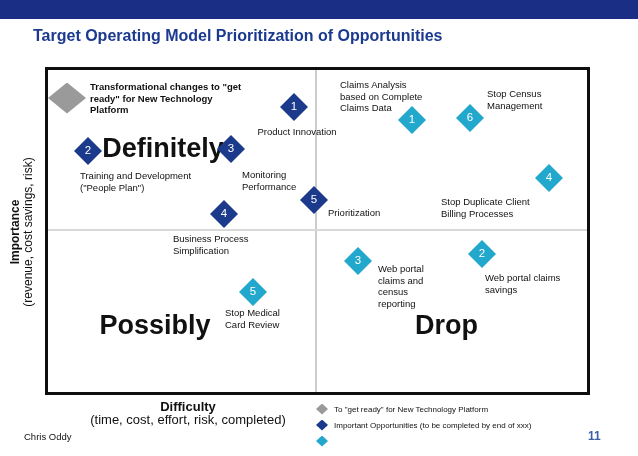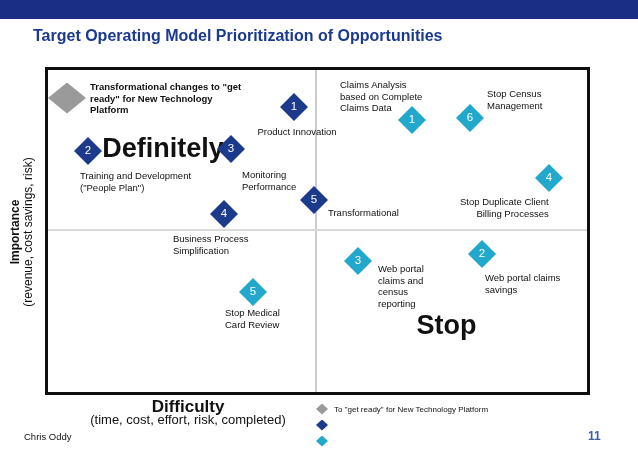--- a/index.html
+++ b/index.html
@@ -19,21 +19,21 @@
   .q-drop{left:394px;top:314px;width:105px;}
   .diamond{
     position:absolute;display:flex;align-items:center;justify-content:center;
     clip-path:polygon(50% 0,100% 50%,50% 100%,0 50%);
     color:#fff;font-size:11.5px;line-height:1;
   }
   .marker-label{position:absolute;font-size:9.5px;line-height:11.5px;white-space:pre-line;}
   .marker-label.bold{font-weight:bold;}
   .marker-label.center{text-align:center;}
   .x-axis{position:absolute;left:38px;top:400px;width:300px;text-align:center;}
-  .x-axis .ax-main{font-size:17px;font-weight:bold;line-height:13px;}
+  .x-axis .ax-main{font-size:13px;font-weight:bold;line-height:13px;}
   .x-axis .ax-sub{font-size:13px;line-height:13px;}
   .y-axis{
     position:absolute;left:-122px;top:218px;width:290px;height:28px;text-align:center;
     transform:rotate(-90deg);
   }
   .y-axis .ax-main{font-size:12px;font-weight:bold;line-height:13px;}
   .y-axis .ax-sub{font-size:12px;line-height:13px;}
   .legend{position:absolute;left:316px;top:401px;width:300px;}
   .legend-row{position:relative;display:flex;align-items:center;height:16px;}
   .legend-row .diamond{position:relative;flex:0 0 auto;width:12px;height:11px;margin-right:6px;}
@@ -49,21 +49,22 @@
   <div class="topbar" style="background: rgb(27, 46, 133);"></div>
 
   <div class="slide-title" style="color: rgb(27, 58, 143);">Target Operating Model Prioritization of Opportunities</div>
 
   <div class="matrix">
     <div class="v-divider"></div>
     <div class="h-divider"></div>
   </div>
 
   <div class="quad-label q-definitely">Definitely</div>
-  <div class="quad-label q-drop">Stop</div>
+  <div class="quad-label q-possibly">Possibly</div>
+  <div class="quad-label q-drop">Drop</div>
 
   <div id="marker-layer">
       <div class="diamond" style="left: 48px; top: 82.5px; width: 38px; height: 31px; background: rgb(154, 154, 154);"></div>
       <div class="marker-label bold" style="left: 90px; top: 81px;">Transformational changes to "get
 ready" for New Technology
 Platform</div>
       <div class="diamond" style="left: 280px; top: 93px; width: 28px; height: 28px; background: rgb(27, 58, 140);">
         <span>1</span>
       </div>
       <div class="marker-label center" style="left: 227px; top: 126px; width: 140px;">Product Innovation</div>
@@ -78,21 +79,21 @@
       <div class="marker-label" style="left: 218px; top: 169px; margin-left: 24px;">Monitoring
 Performance</div>
       <div class="diamond" style="left: 210px; top: 200px; width: 28px; height: 28px; background: rgb(27, 58, 140);">
         <span>4</span>
       </div>
       <div class="marker-label" style="left: 173px; top: 233px;">Business Process
 Simplification</div>
       <div class="diamond" style="left: 300px; top: 186px; width: 28px; height: 28px; background: rgb(27, 58, 140);">
         <span>5</span>
       </div>
-      <div class="marker-label" style="left: 328px; top: 207px;">Transformational</div>
+      <div class="marker-label" style="left: 328px; top: 207px;">Prioritization</div>
       <div class="diamond" style="left: 398px; top: 106px; width: 28px; height: 28px; background: rgb(34, 168, 204);">
         <span>1</span>
       </div>
       <div class="marker-label" style="left: 340px; top: 79px;">Claims Analysis
 based on Complete
 Claims Data</div>
       <div class="diamond" style="left: 468px; top: 240px; width: 28px; height: 28px; background: rgb(34, 168, 204);">
         <span>2</span>
       </div>
       <div class="marker-label" style="left: 485px; top: 272px;">Web portal claims
@@ -100,21 +101,21 @@
       <div class="diamond" style="left: 344px; top: 247px; width: 28px; height: 28px; background: rgb(34, 168, 204);">
         <span>3</span>
       </div>
       <div class="marker-label" style="left: 378px; top: 263px;">Web portal
 claims and
 census
 reporting</div>
       <div class="diamond" style="left: 535px; top: 164px; width: 28px; height: 28px; background: rgb(34, 168, 204);">
         <span>4</span>
       </div>
-      <div class="marker-label" style="left: 460px; top: 196px; text-align: right;">Stop Duplicate Client
+      <div class="marker-label" style="left: 441px; top: 196px;">Stop Duplicate Client
 Billing Processes</div>
       <div class="diamond" style="left: 239px; top: 278px; width: 28px; height: 28px; background: rgb(34, 168, 204);">
         <span>5</span>
       </div>
       <div class="marker-label" style="left: 225px; top: 307px;">Stop Medical
 Card Review</div>
       <div class="diamond" style="left: 456px; top: 104px; width: 28px; height: 28px; background: rgb(34, 168, 204);">
         <span>6</span>
       </div>
       <div class="marker-label" style="left: 487px; top: 88px;">Stop Census
@@ -131,20 +132,21 @@
     <div class="ax-sub">(time, cost, effort, risk, completed)</div>
   </div>
 
   <div class="legend">
     <div class="legend-row">
       <span class="diamond lg-getready" style="background: rgb(154, 154, 154);"></span>
       <span class="legend-text">To "get ready" for New Technology Platform</span>
     </div>
     <div class="legend-row">
       <span class="diamond lg-important" style="background: rgb(27, 58, 140);"></span>
+      <span class="legend-text">Important Opportunities (to be completed by end of xxx)</span>
     </div>
     <div class="legend-row">
       <span class="diamond lg-bluesky" style="background: rgb(34, 168, 204);"></span>
     </div>
   </div>
 
   <div class="author">Chris Oddy</div>
   <div class="page-number" style="color: rgb(58, 95, 165);">11</div>
 
 </div>

